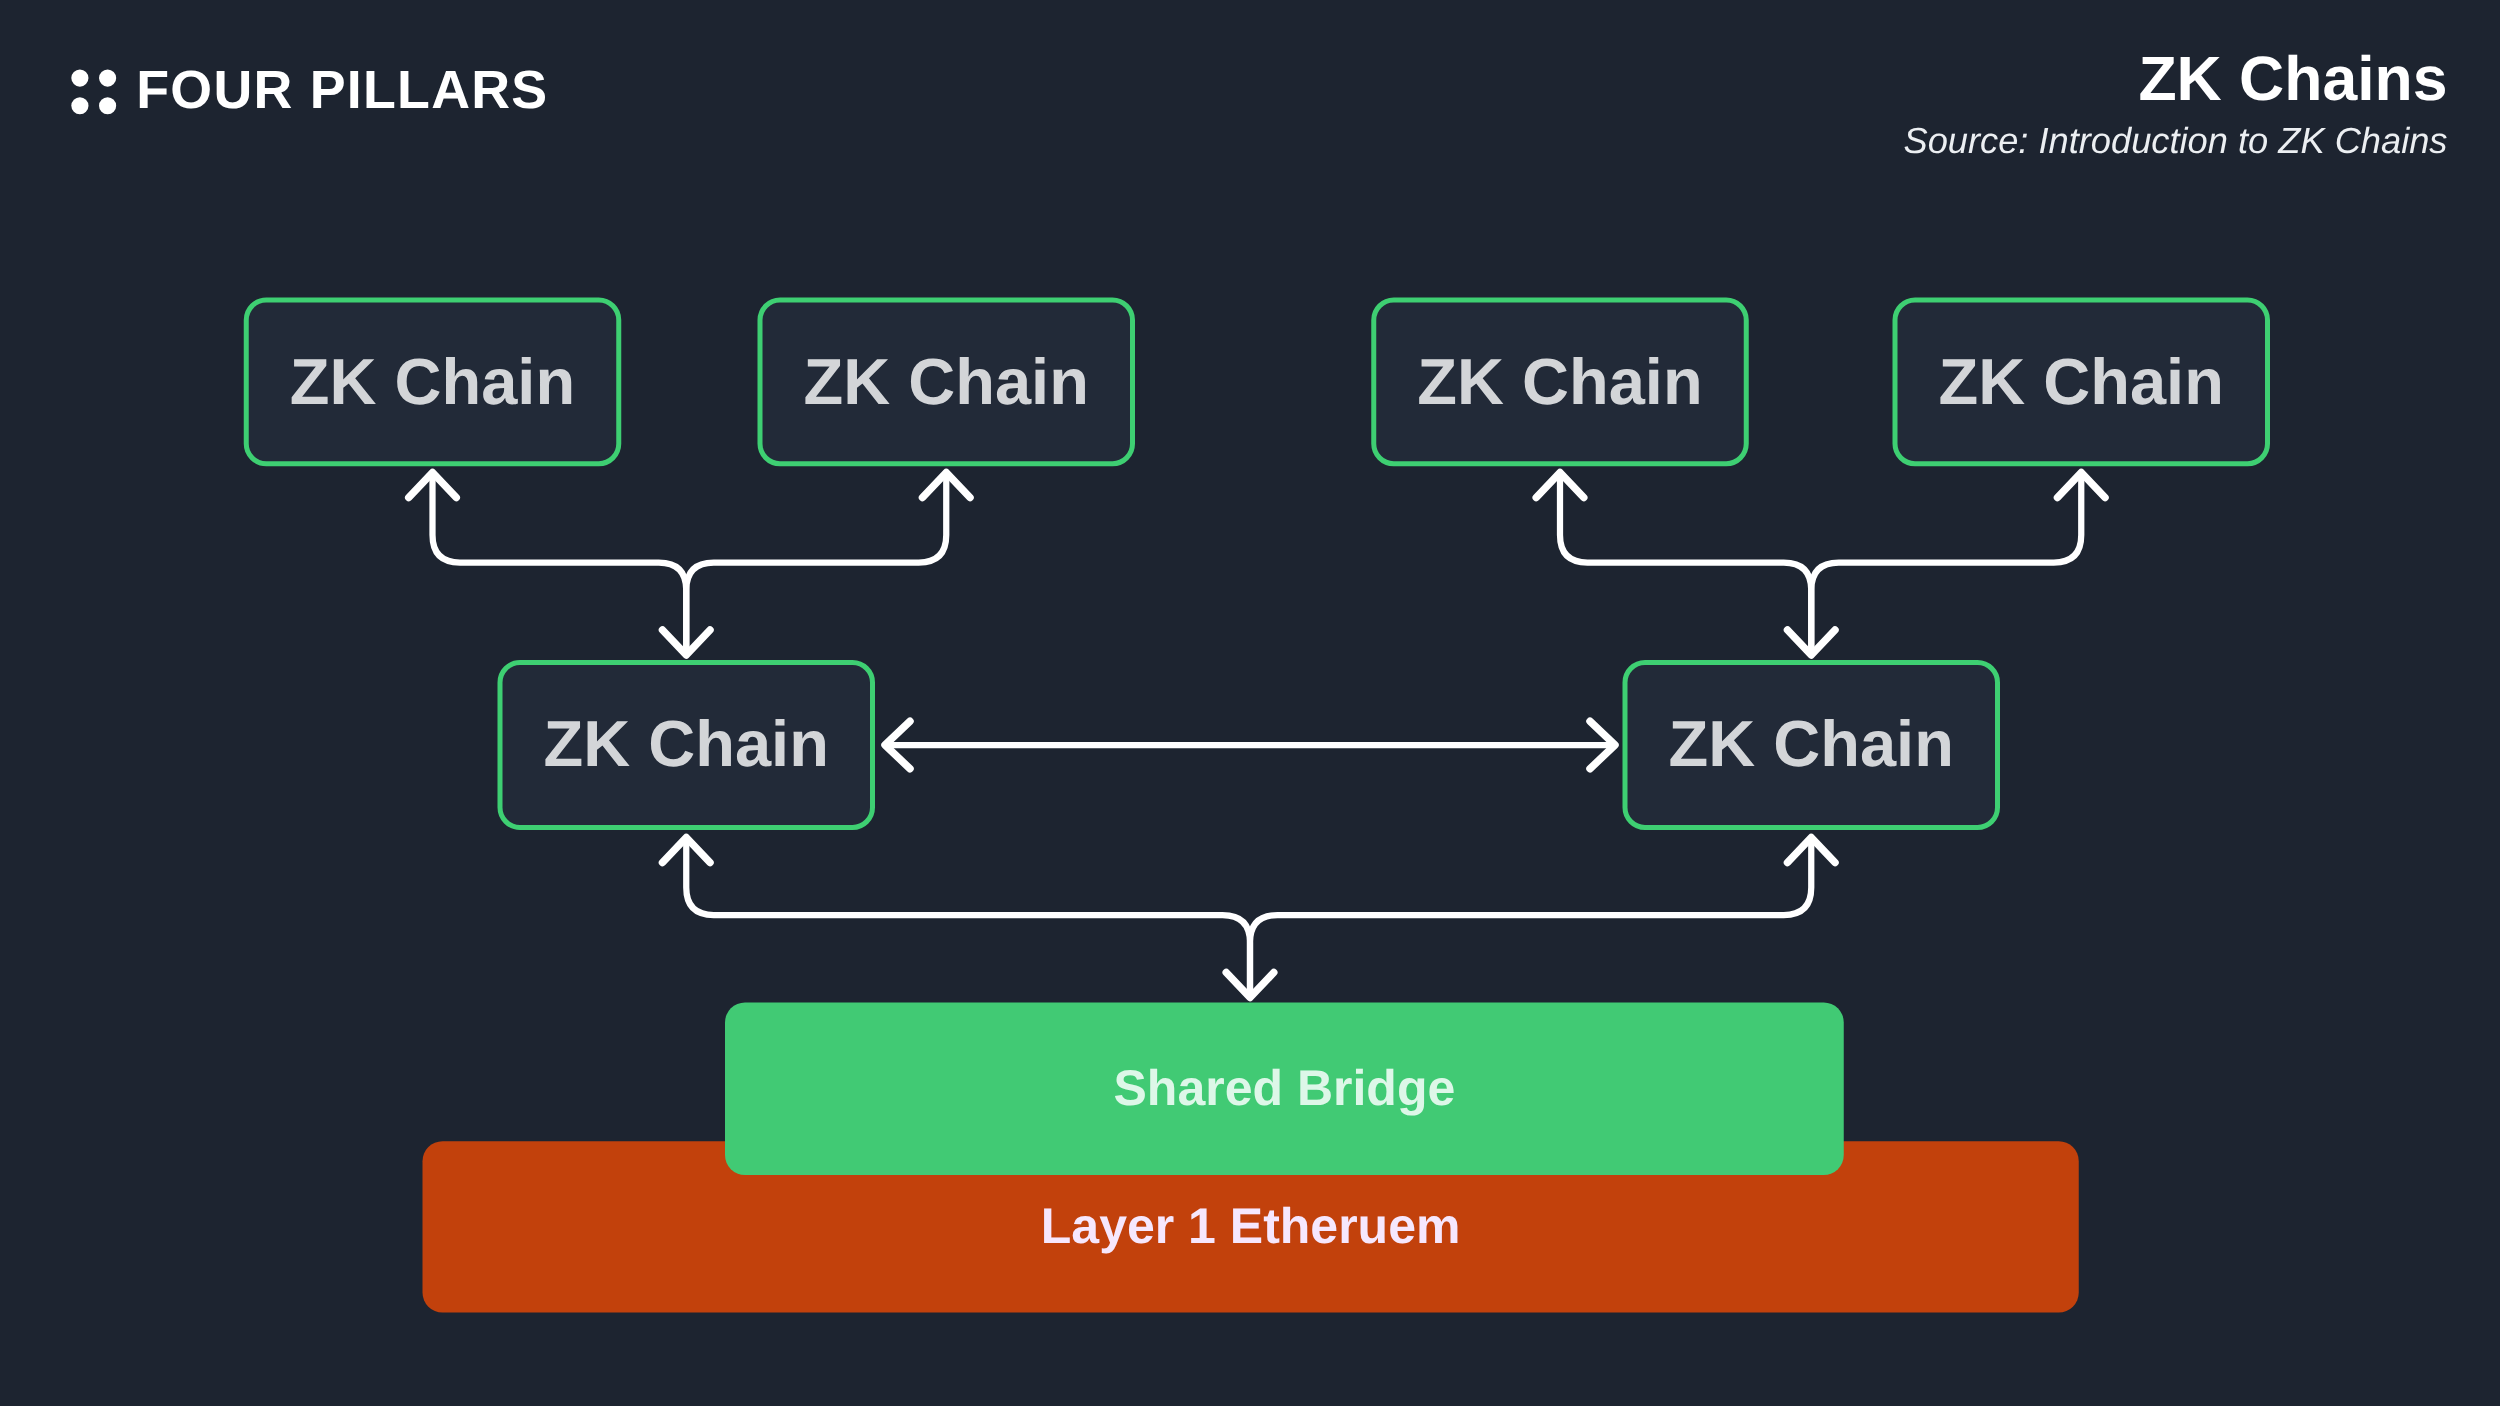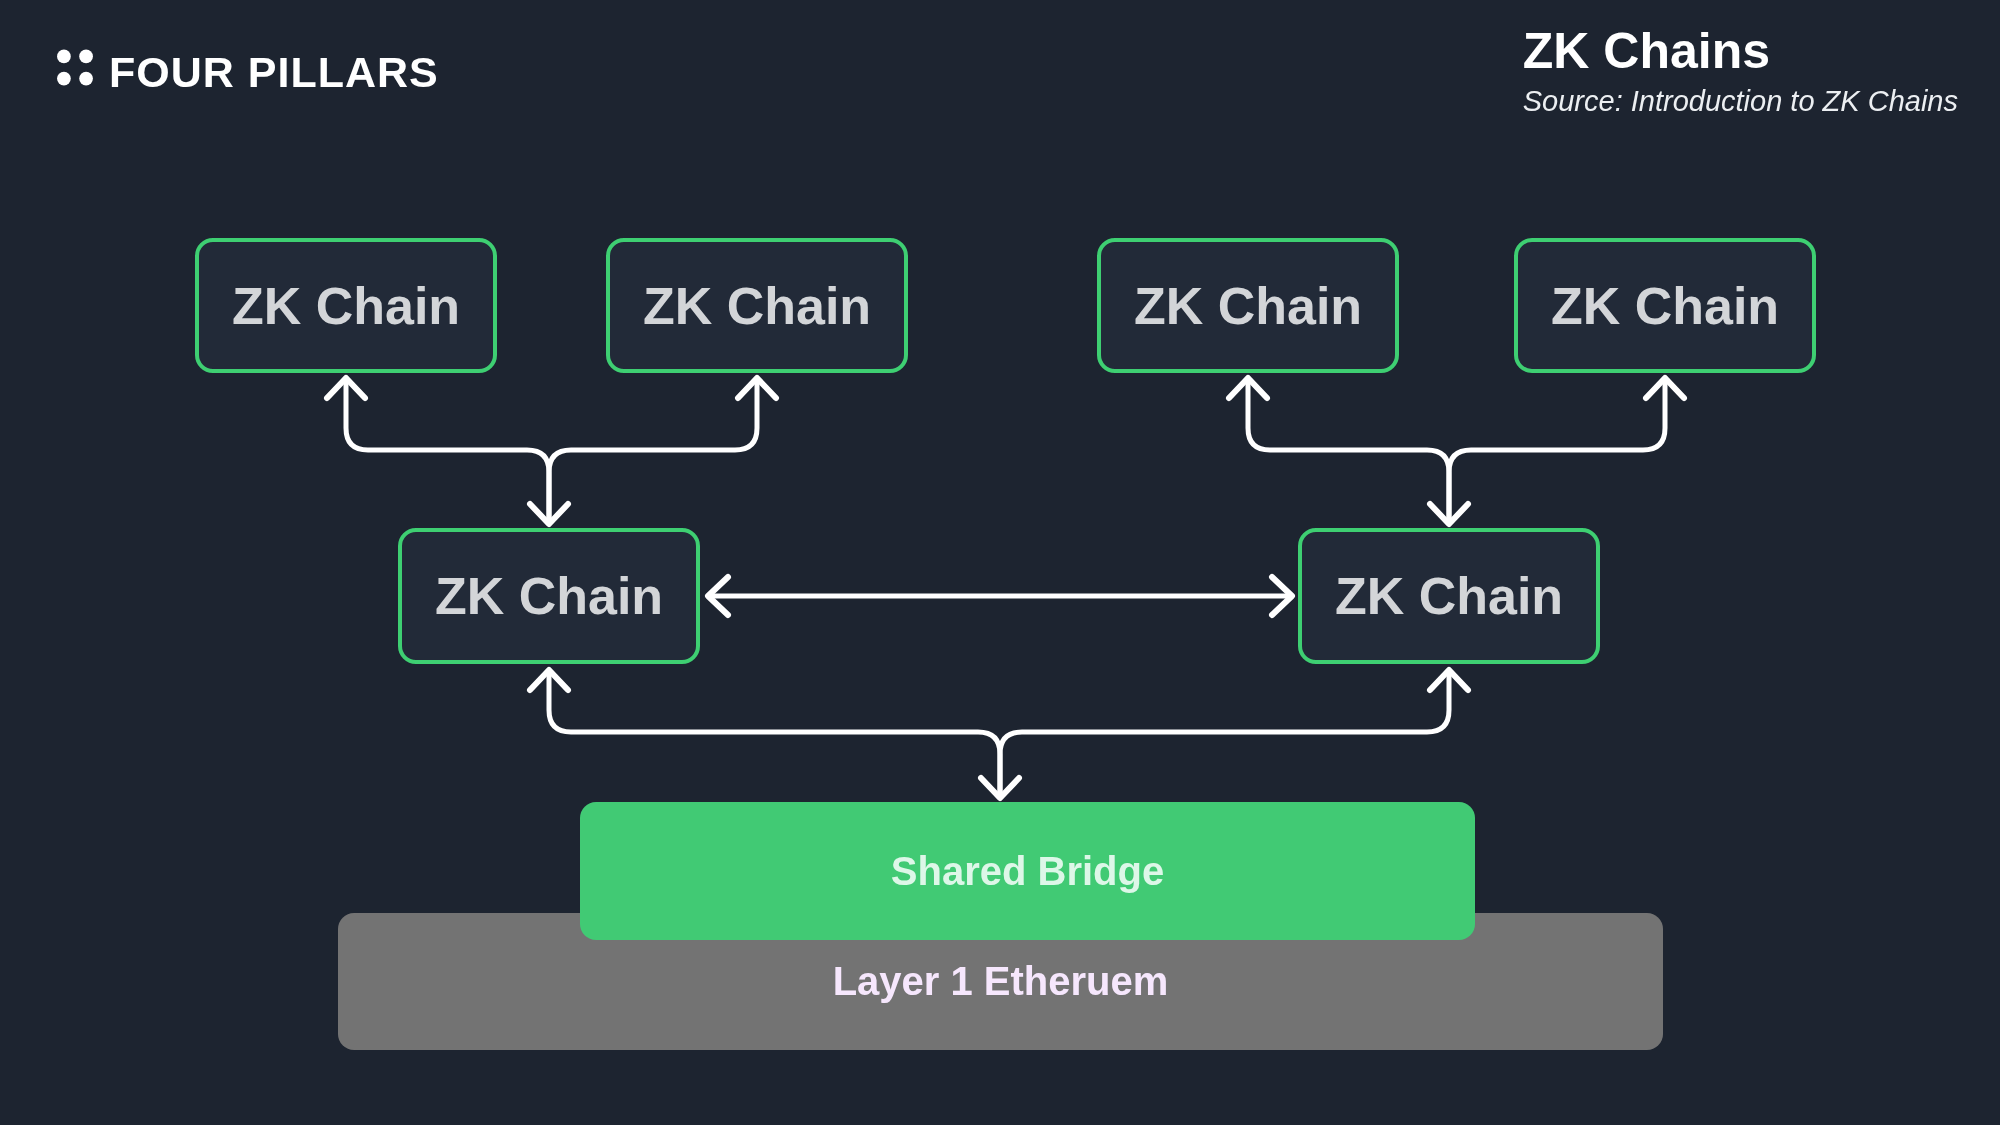--- a/index.html
+++ b/index.html
@@ -10,23 +10,23 @@
     --arrow:#ffffff;
     --header-text:#ffffff;
   }
   html,body{margin:0;padding:0;background:var(--background);}
   #canvas{
     position:relative;width:2000px;height:1125px;overflow:hidden;
     background:var(--background);
     font-family:"Liberation Sans",sans-serif;
   }
   
-  .logo{position:absolute;left:56px;top:48px;display:flex;align-items:flex-start;gap:15px;}
+  .logo{position:absolute;left:56px;top:48px;display:flex;align-items:center;gap:15px;}
   .logo-text{color:var(--header-text);font-size:43px;font-weight:bold;letter-spacing:1px;}
-  .title-block{position:absolute;right:42px;top:24px;}
+  .title-block{position:absolute;right:42px;top:36px;text-align:right;}
   .title{color:var(--header-text);font-size:50px;font-weight:bold;line-height:1.1;}
   .source{color:#eceff2;font-size:29px;font-style:italic;margin-top:6px;}
   
   .node{
     position:absolute;box-sizing:border-box;
     border:4px solid var(--node-border);border-radius:18px;
     background:var(--node-fill);
     display:flex;align-items:center;justify-content:center;
     color:var(--node-text);font-size:52px;font-weight:bold;
   }
@@ -61,21 +61,21 @@
       <circle cx="28.5" cy="29" r="6.5" fill="#ffffff"></circle>
     </svg>
     <span class="logo-text">FOUR PILLARS</span>
   </div>
 
   <div class="title-block">
     <div class="title">ZK Chains</div>
     <div class="source">Source: Introduction to ZK Chains</div>
   </div>
 
-  <div class="band" id="layer1" style="background: #737373;">Layer 1 Etheruem</div>
+  <div class="band" id="layer1" style="background: #c2410c;">Layer 1 Etheruem</div>
   <div class="band" id="shared-bridge" style="background: rgb(65, 202, 116); margin-left: 27px;">Shared Bridge</div>
 
   <div class="node" id="top-1">ZK Chain</div>
   <div class="node" id="top-2">ZK Chain</div>
   <div class="node" id="top-3">ZK Chain</div>
   <div class="node" id="top-4">ZK Chain</div>
   <div class="node" id="mid-left">ZK Chain</div>
   <div class="node" id="mid-right">ZK Chain</div>
 
   <svg id="arrows" width="2000" height="1125" viewBox="0 0 2000 1125">

